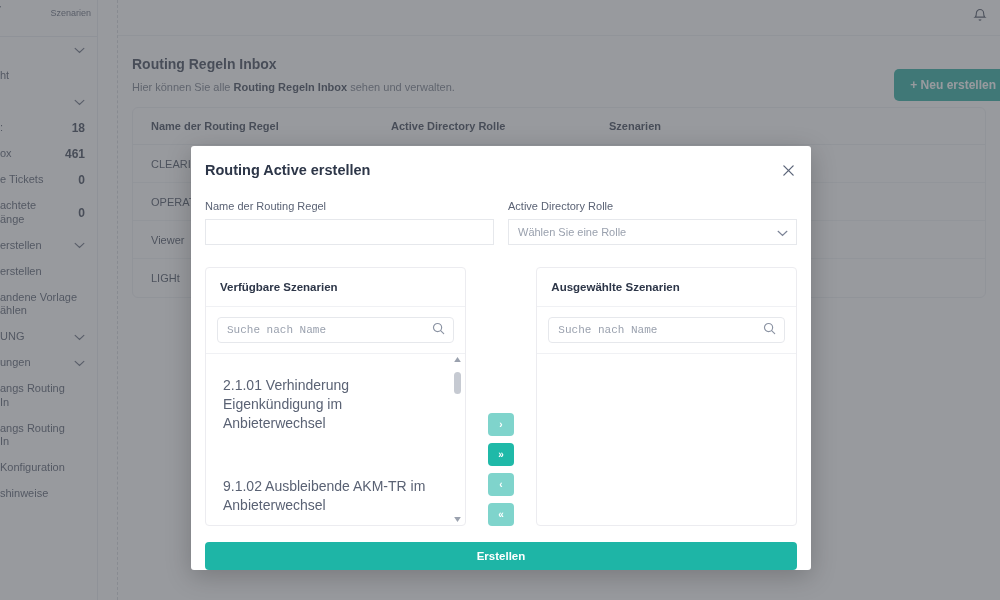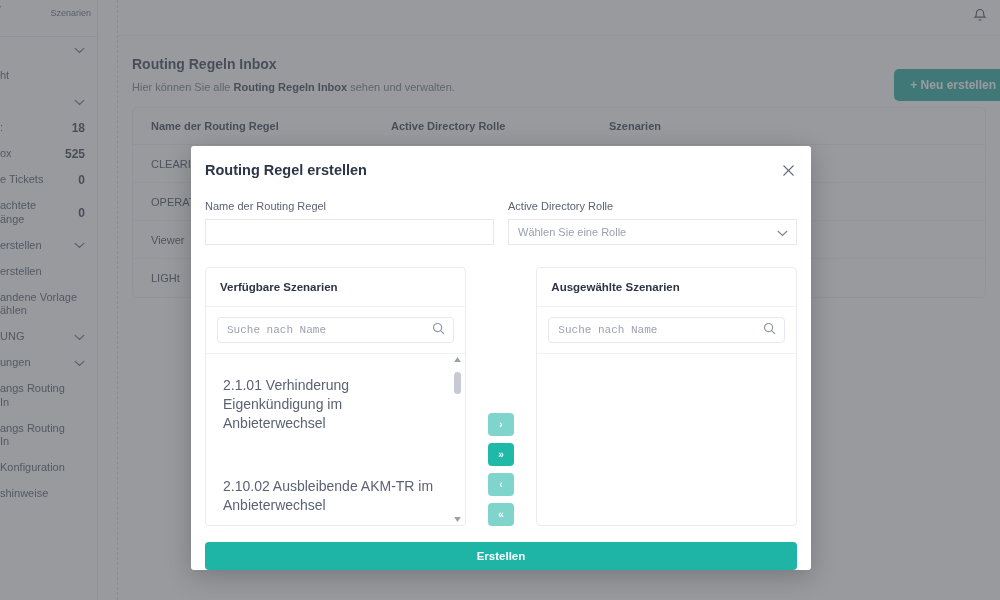--- a/index.html
+++ b/index.html
@@ -232,21 +232,21 @@
                 <path d="M1 1.5 L6 6.2 L11 1.5"></path>
               </svg>
             </div>
           </div>
           <div class="nav-item">
             <div class="nav-label">:</div>
             <div class="nav-count">18</div>
           </div>
           <div class="nav-item">
             <div class="nav-label">ox</div>
-            <div class="nav-count">525</div>
+            <div class="nav-count">461</div>
           </div>
           <div class="nav-item">
             <div class="nav-label">e Tickets</div>
             <div class="nav-count">0</div>
           </div>
           <div class="nav-item">
             <div class="nav-label">achtete
 änge</div>
             <div class="nav-count">0</div>
           </div>
@@ -351,21 +351,21 @@
         </div>
       </div>
 
       <button class="btn-new">+ Neu erstellen</button>
     </section>
   </div>
 
   <div class="overlay"></div>
 
   <div class="modal">
-    <div class="modal-title">Routing Regel erstellen</div>
+    <div class="modal-title">Routing Active erstellen</div>
     <button class="modal-close">
       <svg width="13" height="13" viewBox="0 0 14 14" stroke="#5c6579" stroke-width="1.4" stroke-linecap="round">
         <path d="M2 2 L12 12 M12 2 L2 12"></path>
       </svg>
     </button>
 
     <div class="form-row">
       <div class="field">
         <div class="field-label">Name der Routing Regel</div>
         <input class="field-input" placeholder="" style="">
@@ -392,21 +392,21 @@
           <span class="search-icon">
             <svg width="13" height="13" viewBox="0 0 14 14" fill="none" stroke="#8b93a3" stroke-width="1.25">
               <circle cx="6" cy="6" r="4.4"></circle>
                 <path d="M9.3 9.3 L12.6 12.6" stroke-linecap="round"></path>
             </svg>
           </span>
         </div>
         <div class="panel-list">
           <div class="list-inner" id="available-list">
               <div class="list-item">2.1.01 Verhinderung Eigenkündigung im Anbieterwechsel</div>
-              <div class="list-item">2.10.02 Ausbleibende AKM-TR im Anbieterwechsel</div>
+              <div class="list-item">9.1.02 Ausbleibende AKM-TR im Anbieterwechsel</div>
               <div class="list-item">2.1.03 Ausbleibende RUEM-VA im Anbieterwechsel</div>
             </div>
           <div class="scrollbar">
             <svg class="sb-arrow" viewBox="0 0 8 6" fill="#9aa1ae">
                 <path d="M4 0 L8 6 L0 6z"></path>
               </svg>
             <div class="sb-track">
               <div class="sb-thumb"></div>
             </div>
             <svg class="sb-arrow" viewBox="0 0 8 6" fill="#9aa1ae">

